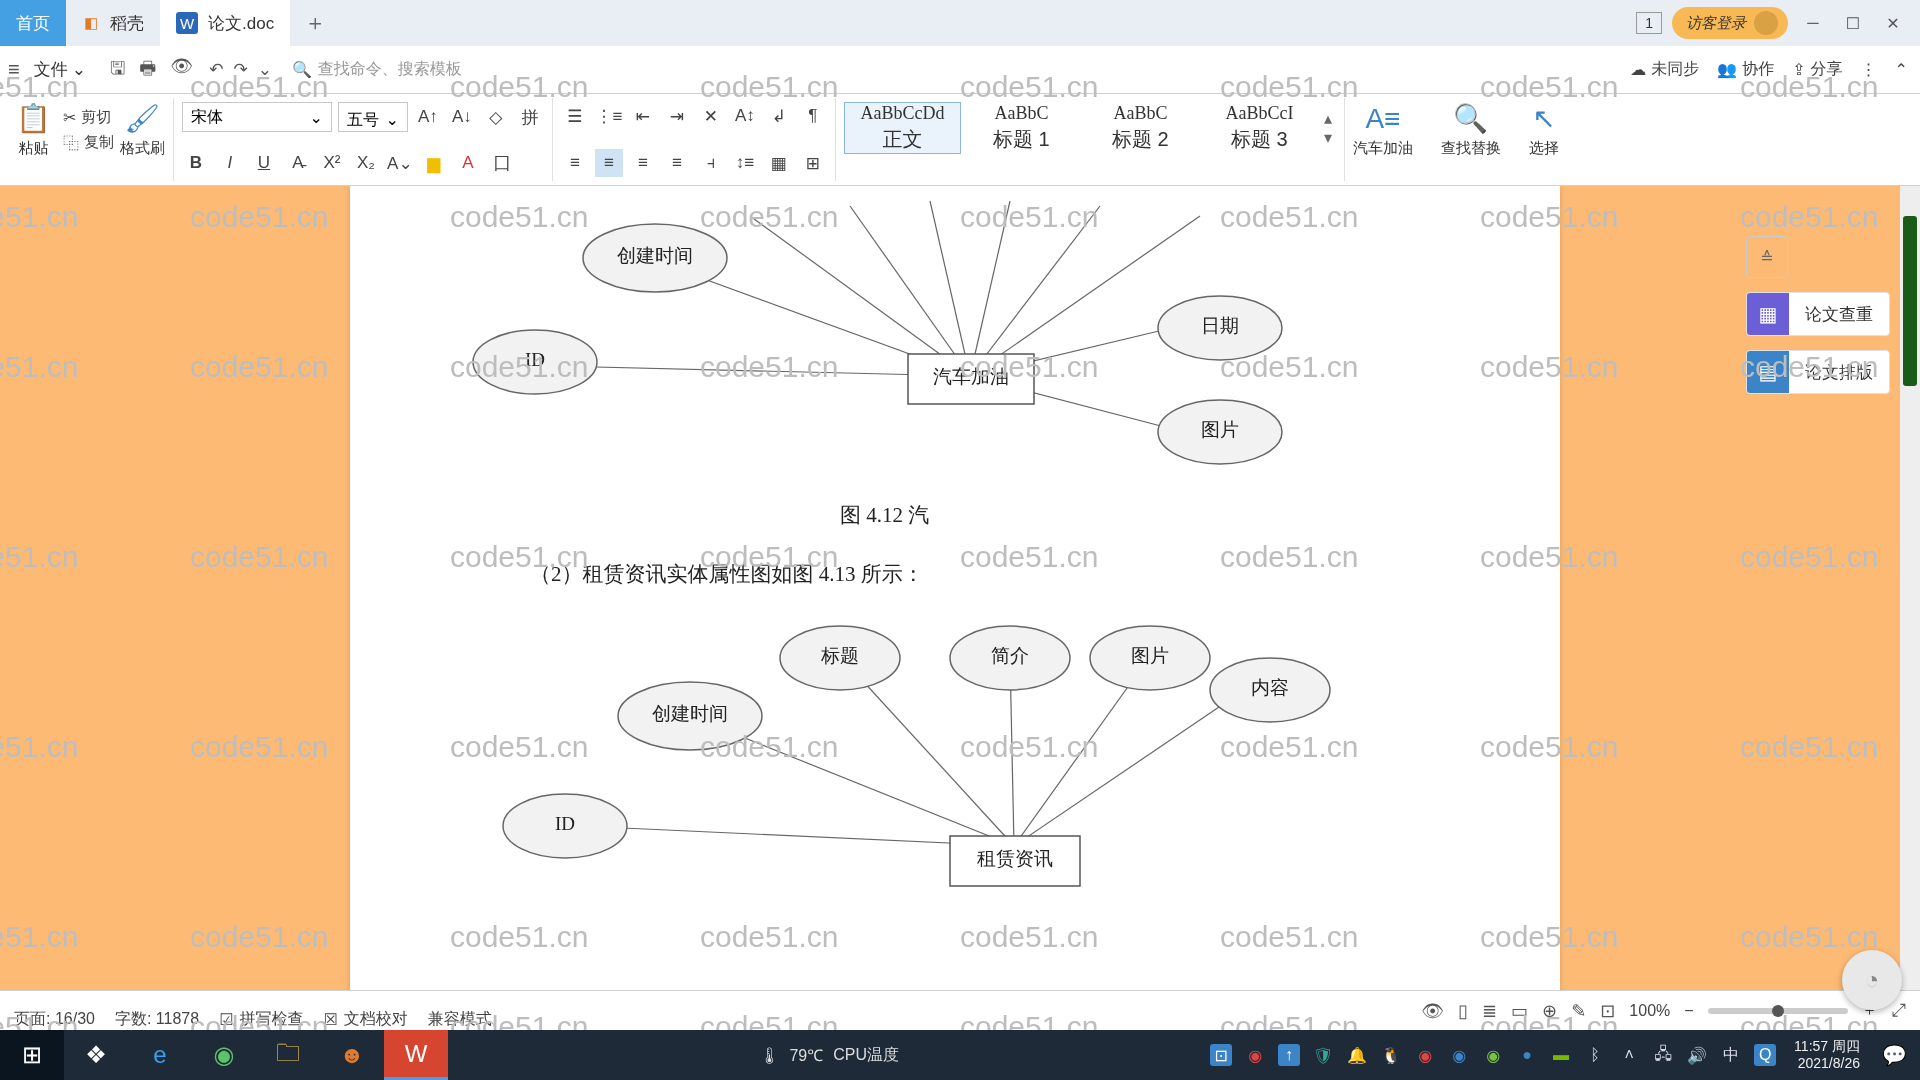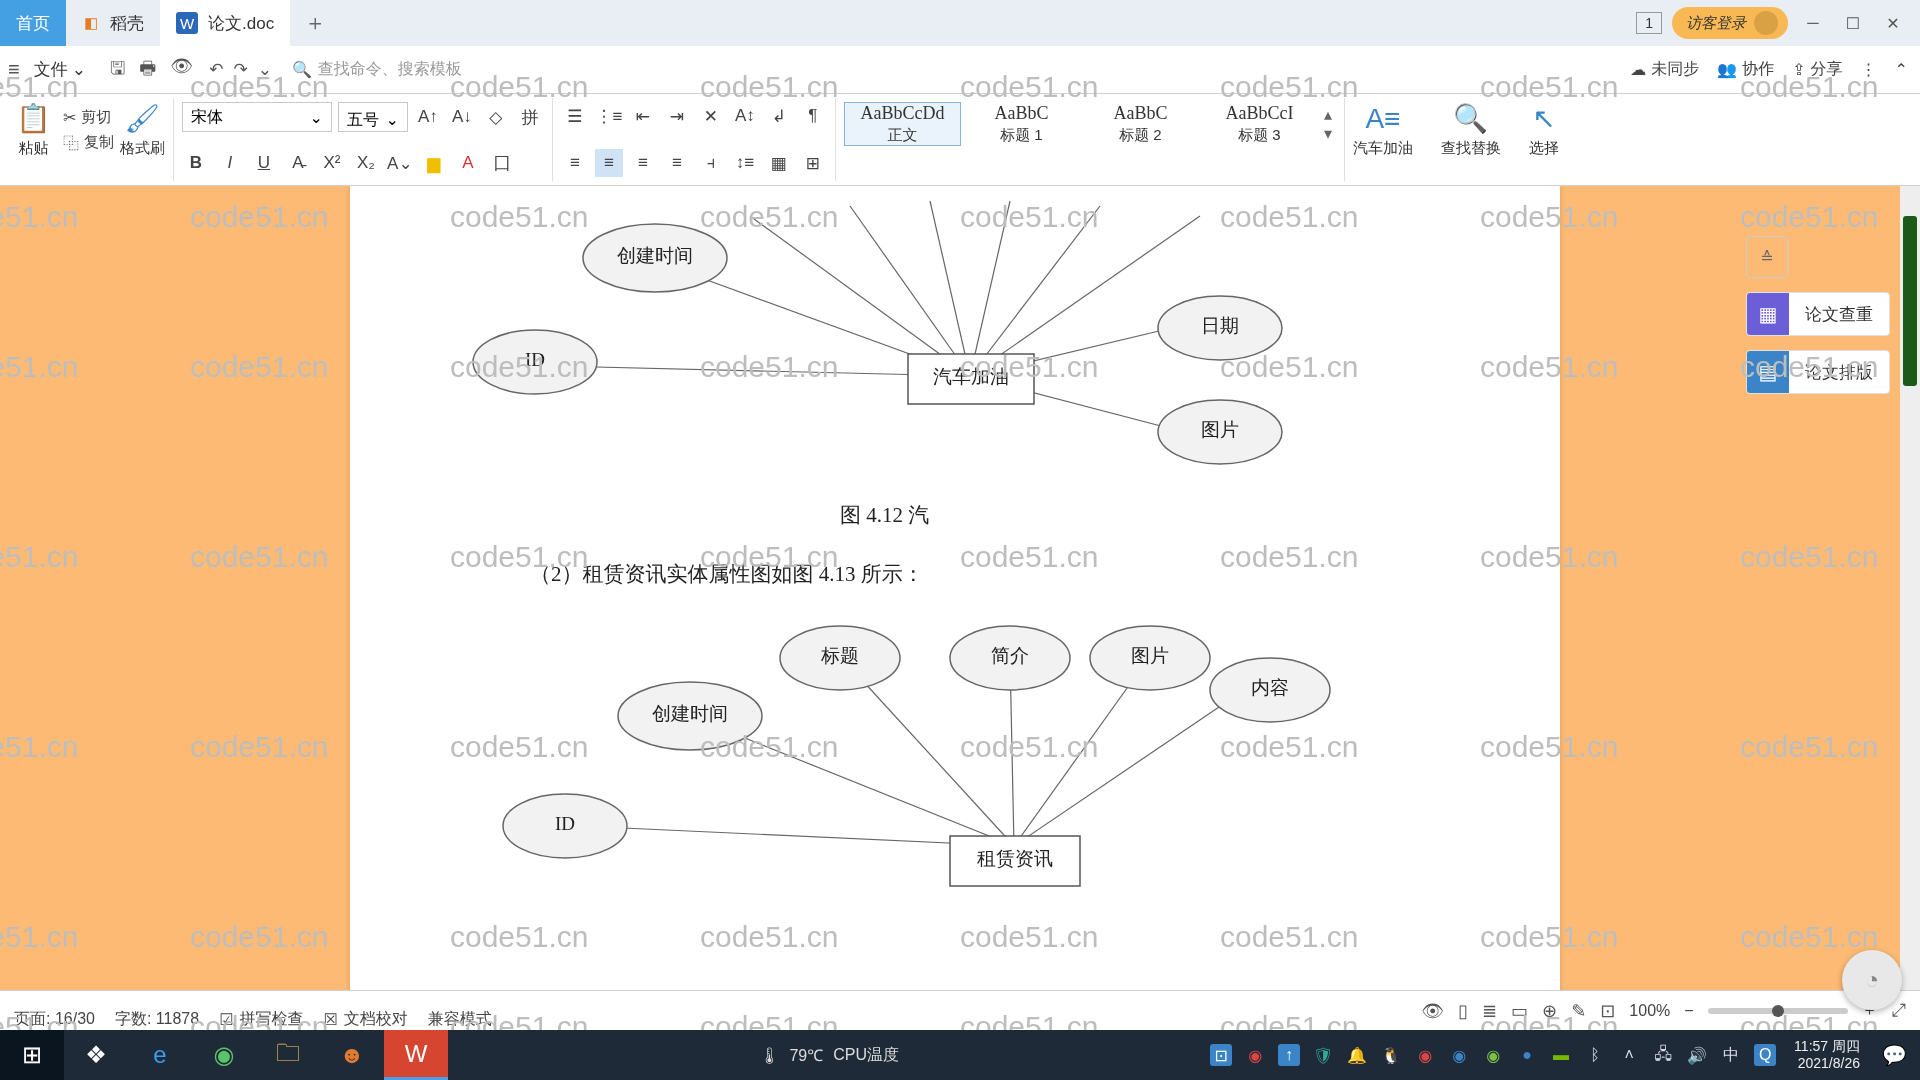--- a/index.html
+++ b/index.html
@@ -53,21 +53,21 @@
 .mini { font-size:15px; color:#444; display:flex; align-items:center; gap:5px; }
 .mini .ic { font-size:16px; }
 .font-sel { border:1px solid #c8c8c8; height:30px; padding:0 8px; font-size:16px; min-width:150px; display:flex; align-items:center; justify-content:space-between; }
 .sz-sel { border:1px solid #c8c8c8; height:30px; padding:7px 8px; font-size:16px; min-width:70px; display:flex; align-items:flex-start; justify-content:space-between; }
 .tb-ic { width:28px; height:28px; display:flex; align-items:center; justify-content:center; font-size:17px; color:#444; }
 .tb-ic.sel { background:#d0e3f5; }
 .style-gal { display:flex; gap:2px; }
 .sty { width:117px; display:flex; flex-direction:column; align-items:center; justify-content:center; border:1px solid transparent; }
 .sty.sel { border:1px solid #88b4e0; background:#eaf3fb; }
 .sty .prev { font-size:18px; color:#333; font-family:serif; }
-.sty .lbl { font-size:15px; color:#333; margin-top:2px; }
+.sty .lbl { font-size:20px; color:#333; margin-top:2px; }
 
 
 .doc-area { flex:1; background:#fdba74; display:flex; position:relative; overflow:hidden;padding-left:36px; }
 .page { position:absolute; left:350px; top:0; width:1210px; height:980px; background:#fff; box-shadow:0 0 6px rgba(0,0,0,.15); }
 .page svg { width:100%; height:100%; }
 .doc-text { font-size:21px; fill:#222; font-family:"SimSun",serif; }
 .node-text { font-size:19px; fill:#222; font-family:"SimSun",serif; text-anchor:middle; dominant-baseline:middle; }
 .node-ell { fill:#f2f2f2; stroke:#666; stroke-width:1.5; }
 .node-rect { fill:#fff; stroke:#555; stroke-width:1.5; }
 .edge { stroke:#666; stroke-width:1.2; fill:none; }

